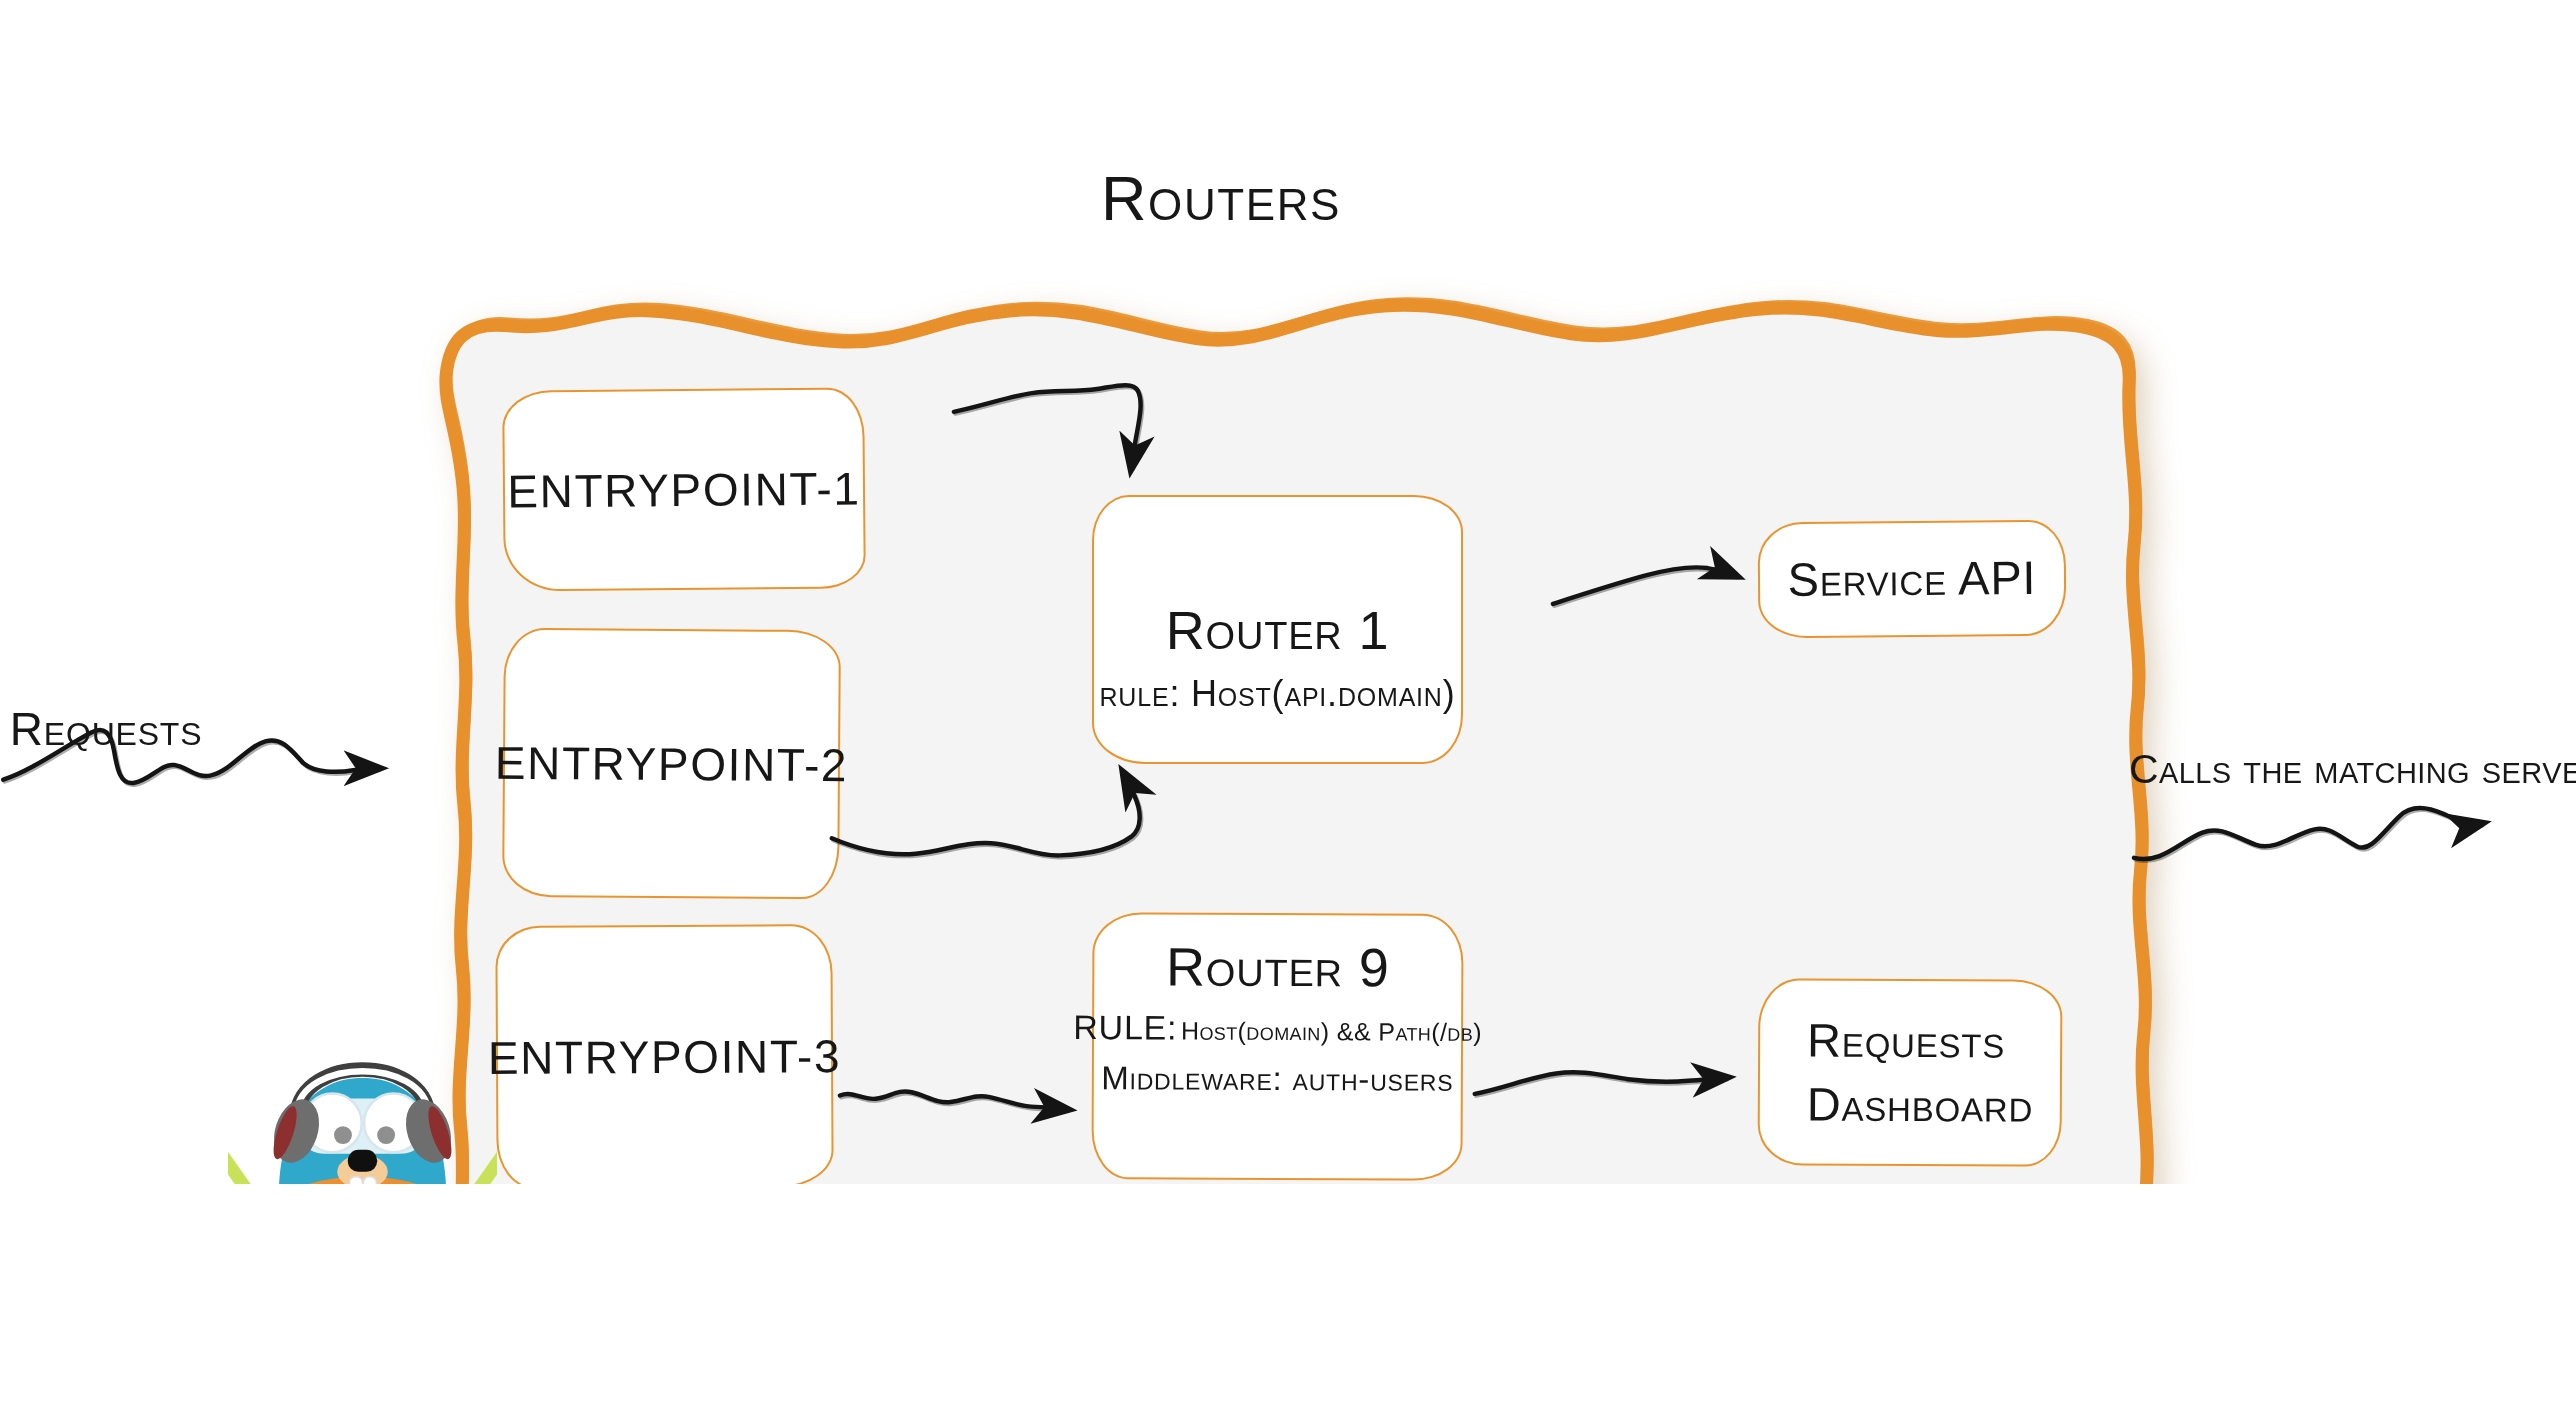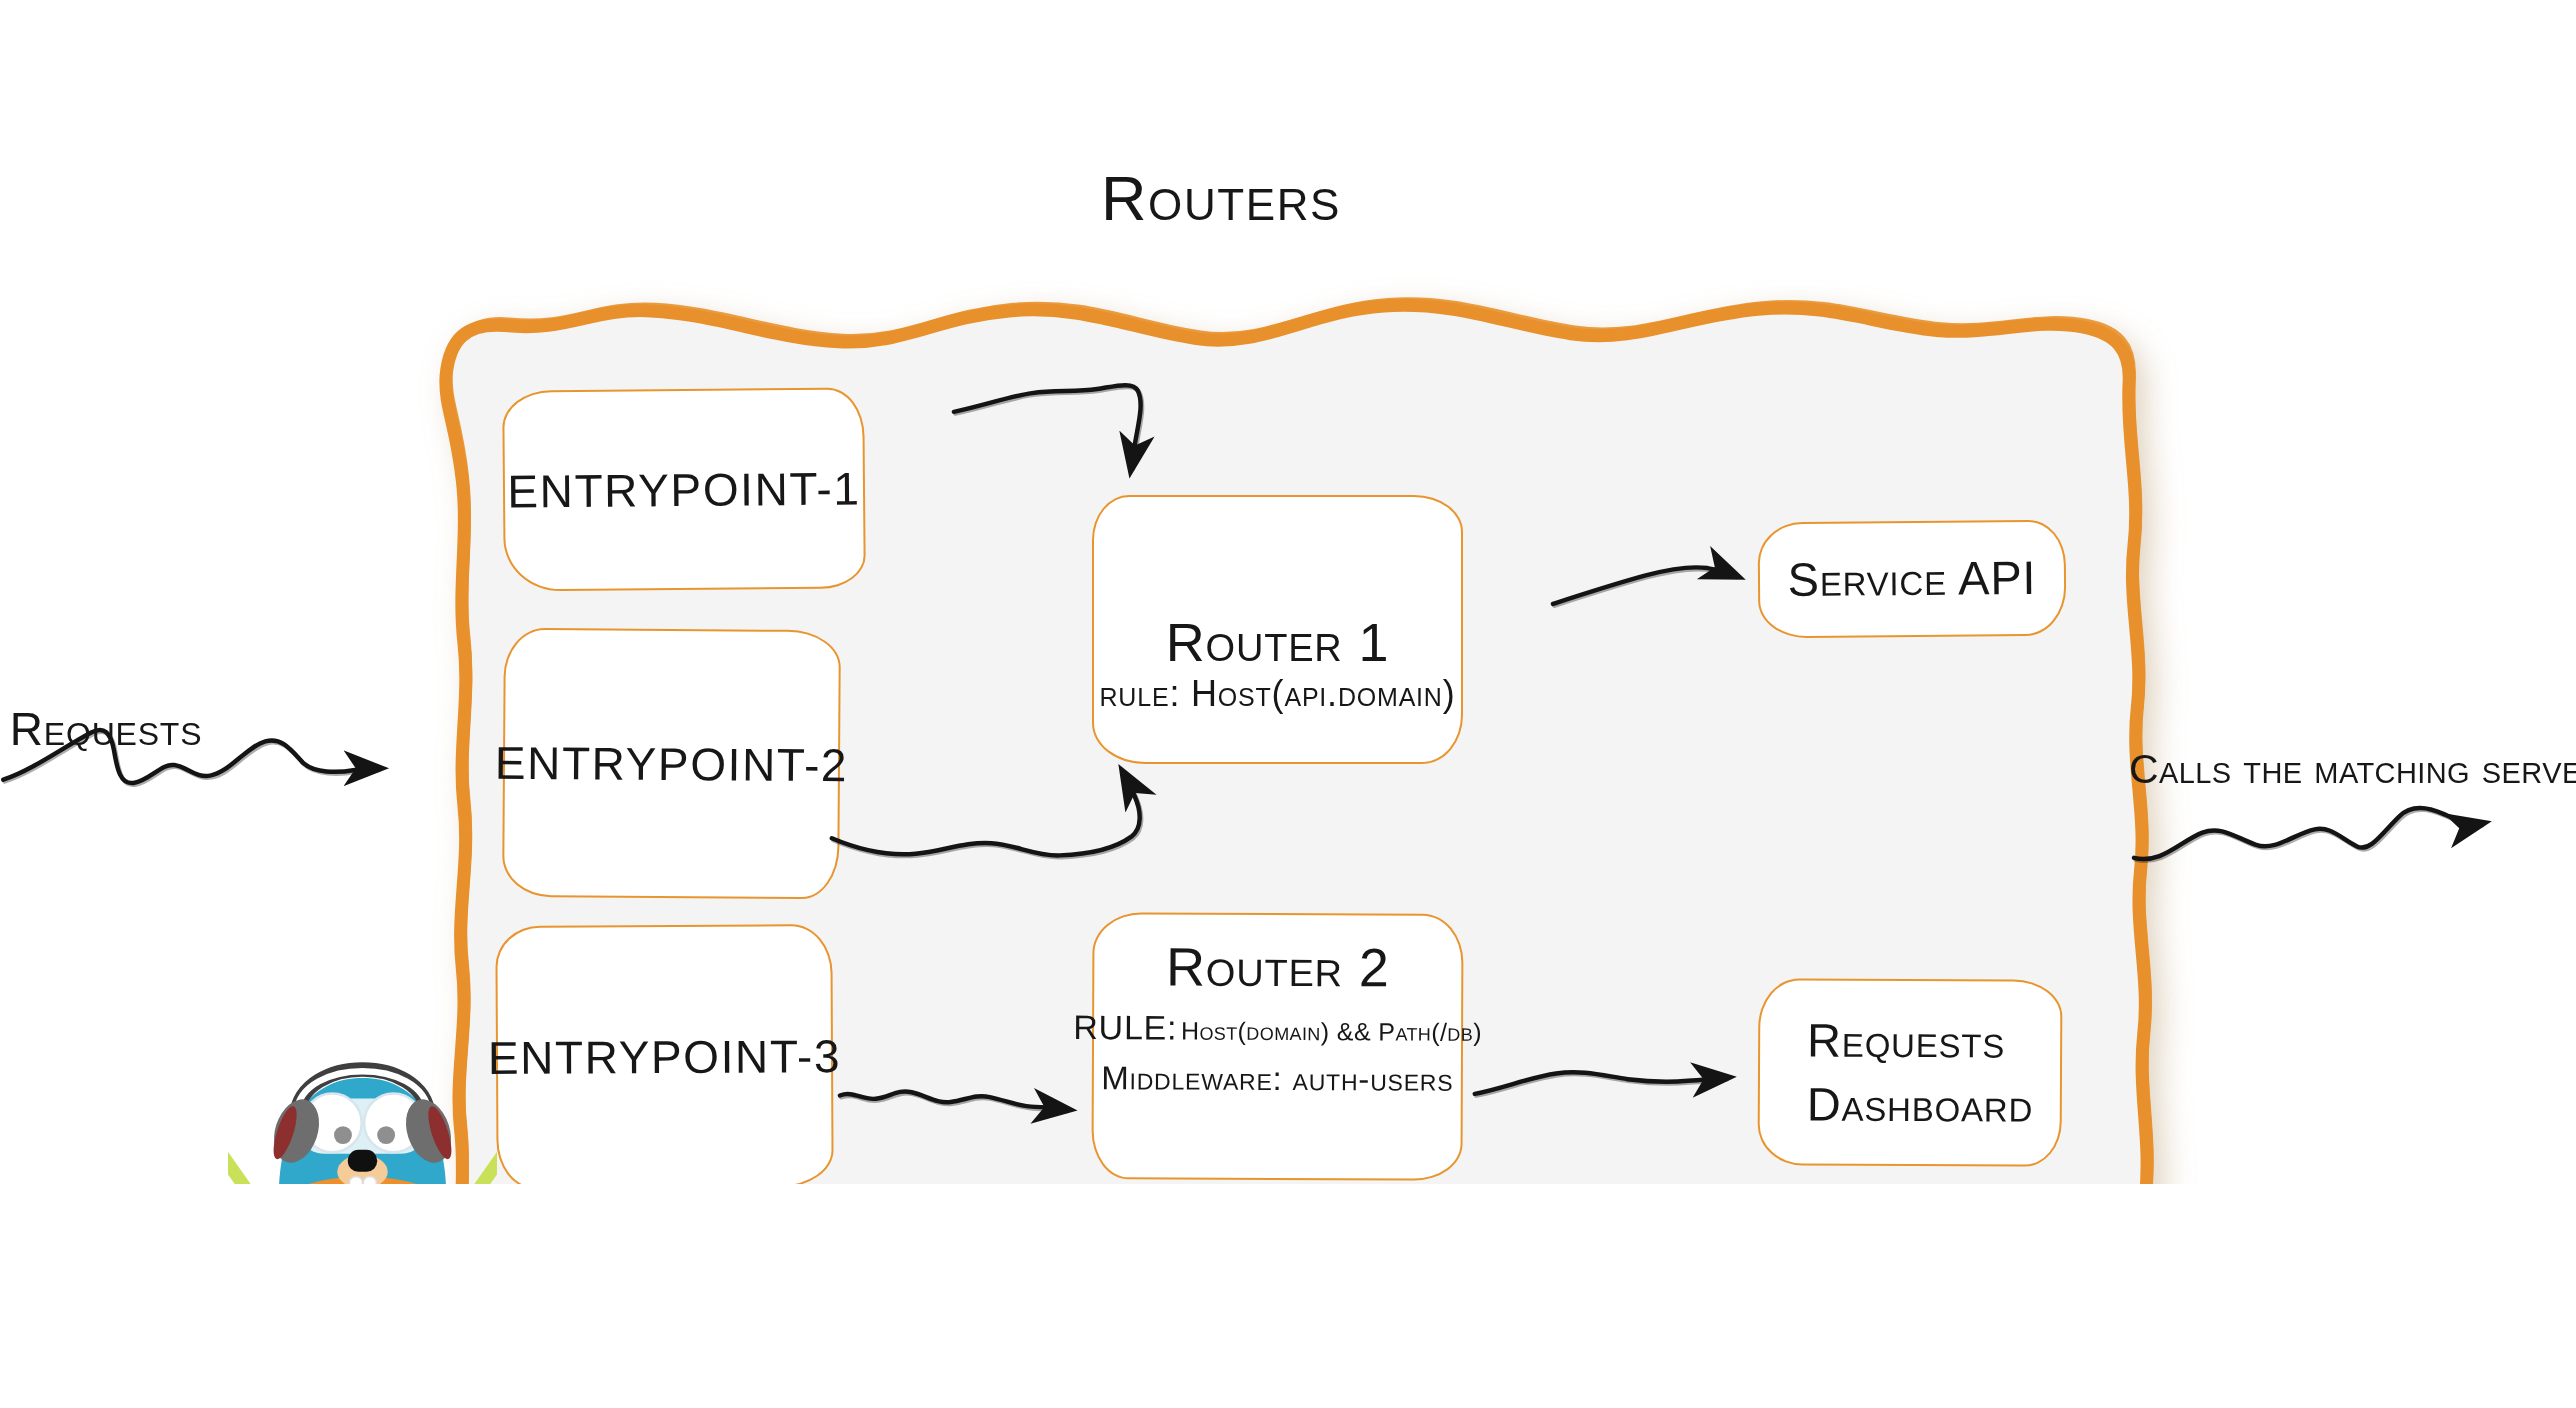--- a/index.html
+++ b/index.html
@@ -40,21 +40,21 @@
   .dash{left:1758px;top:979px;width:304px;height:187px;
         border-radius:41px 49px 37px 45px / 49px 37px 45px 41px;transform:rotate(0.3deg);
         justify-content:flex-start;padding-left:47px;text-align:left;}
   .diagram-title{
     position:absolute;left:977px;top:163px;width:488px;
     text-align:center;font-size:63px;line-height:70px;
     font-variant:small-caps;letter-spacing:1.6px;
   }
   .ep-label{font-size:46px;letter-spacing:1.6px;text-transform:uppercase;white-space:nowrap;}
   .router-title{font-size:54px;font-variant:small-caps;letter-spacing:0.8px;}
-  .rule-line{font-size:36px;font-variant:small-caps;letter-spacing:0.8px;white-space:nowrap;}
+  .rule-line{font-size:36px;font-variant:small-caps;letter-spacing:0.8px;white-space:nowrap;margin-top:12px;}
   .r2-rule{white-space:nowrap;}
   .r2-rule .rule-label{font-size:34px;letter-spacing:0.8px;}
   .r2-rule .rule-val{font-size:25px;font-variant:small-caps;letter-spacing:0.4px;}
   .mw-line{font-size:33px;font-variant:small-caps;letter-spacing:0.8px;white-space:nowrap;}
   .svc-label{font-size:47px;font-variant:small-caps;letter-spacing:0.8px;line-height:1.35;}
   .requests-label{
     position:absolute;left:9.8px;top:666px;
     font-size:46px;font-variant:small-caps;letter-spacing:0.8px;margin-top:36px;
   }
   .calls-label{
@@ -121,21 +121,21 @@
 
   <div class="box r1">
     <div class="router-title">Router 1</div>
     <div class="rule-line">
       <span>rule:</span>
       <span>Host(api.domain)</span>
     </div>
   </div>
 
   <div class="box r2">
-    <div class="router-title">Router 2</div>
+    <div class="router-title">Router 9</div>
     <div class="r2-rule">
       <span class="rule-label">RULE:</span>
       <span class="rule-val">Host(domain) &amp;&amp; Path(/db)</span>
     </div>
     <div class="mw-line">
       <span>Middleware:</span>
       <span>auth-users</span>
     </div>
   </div>
 

